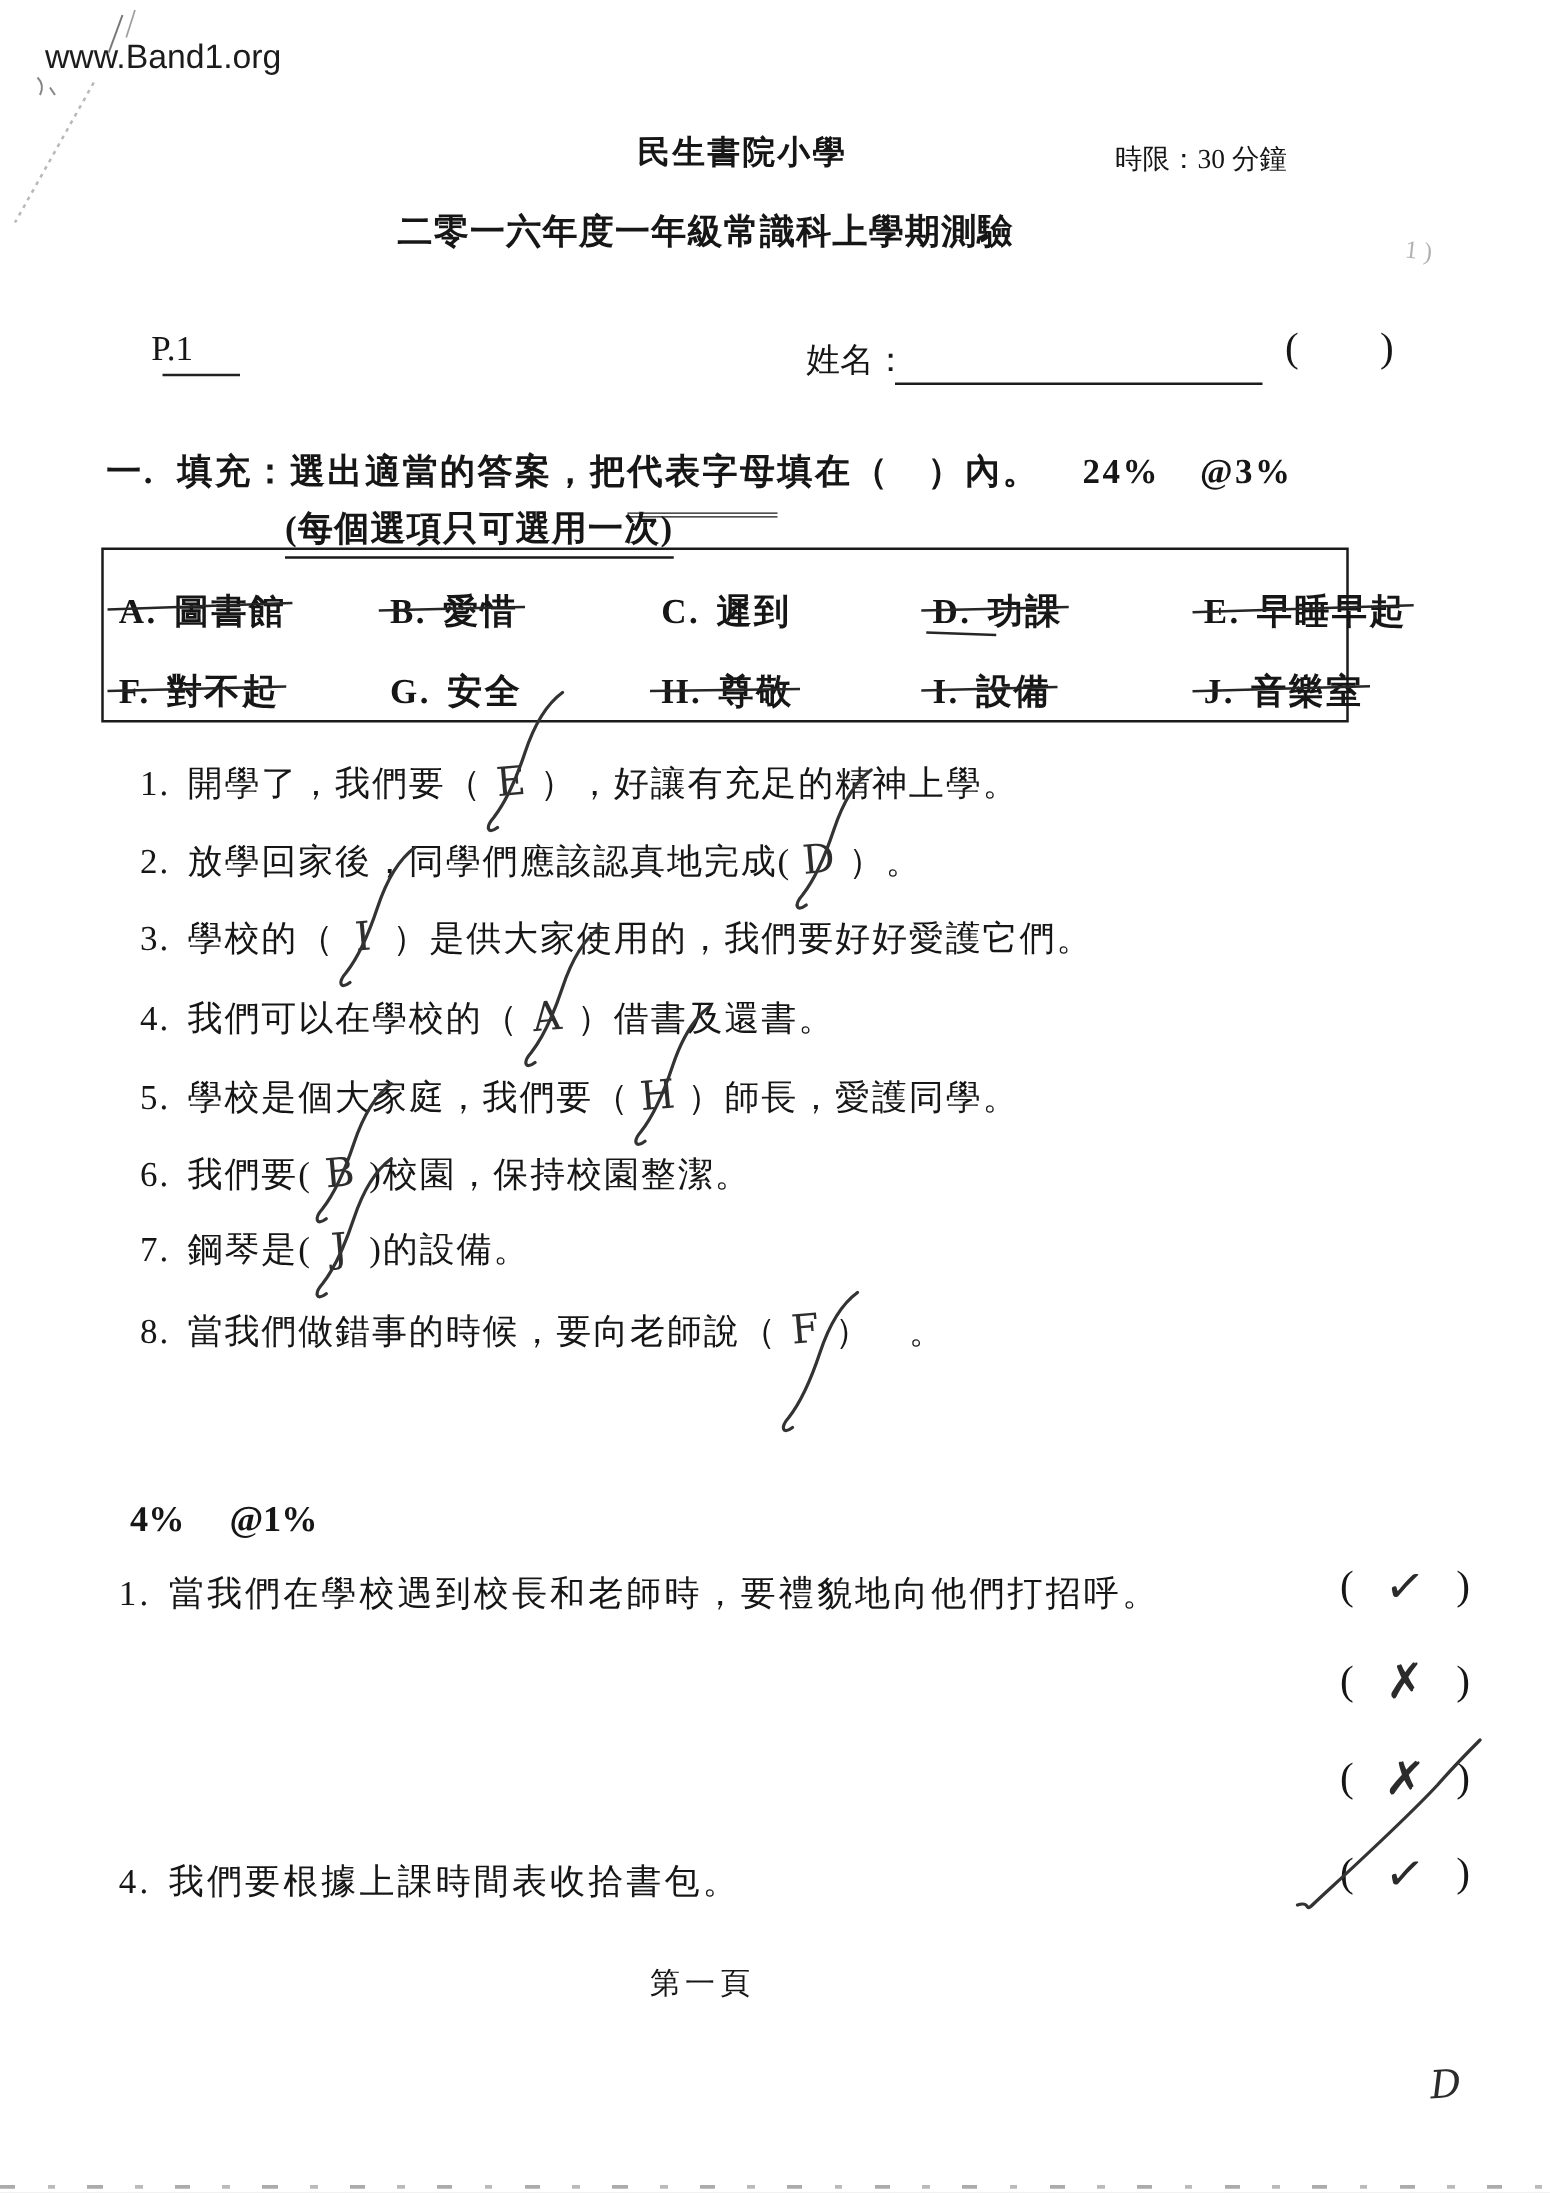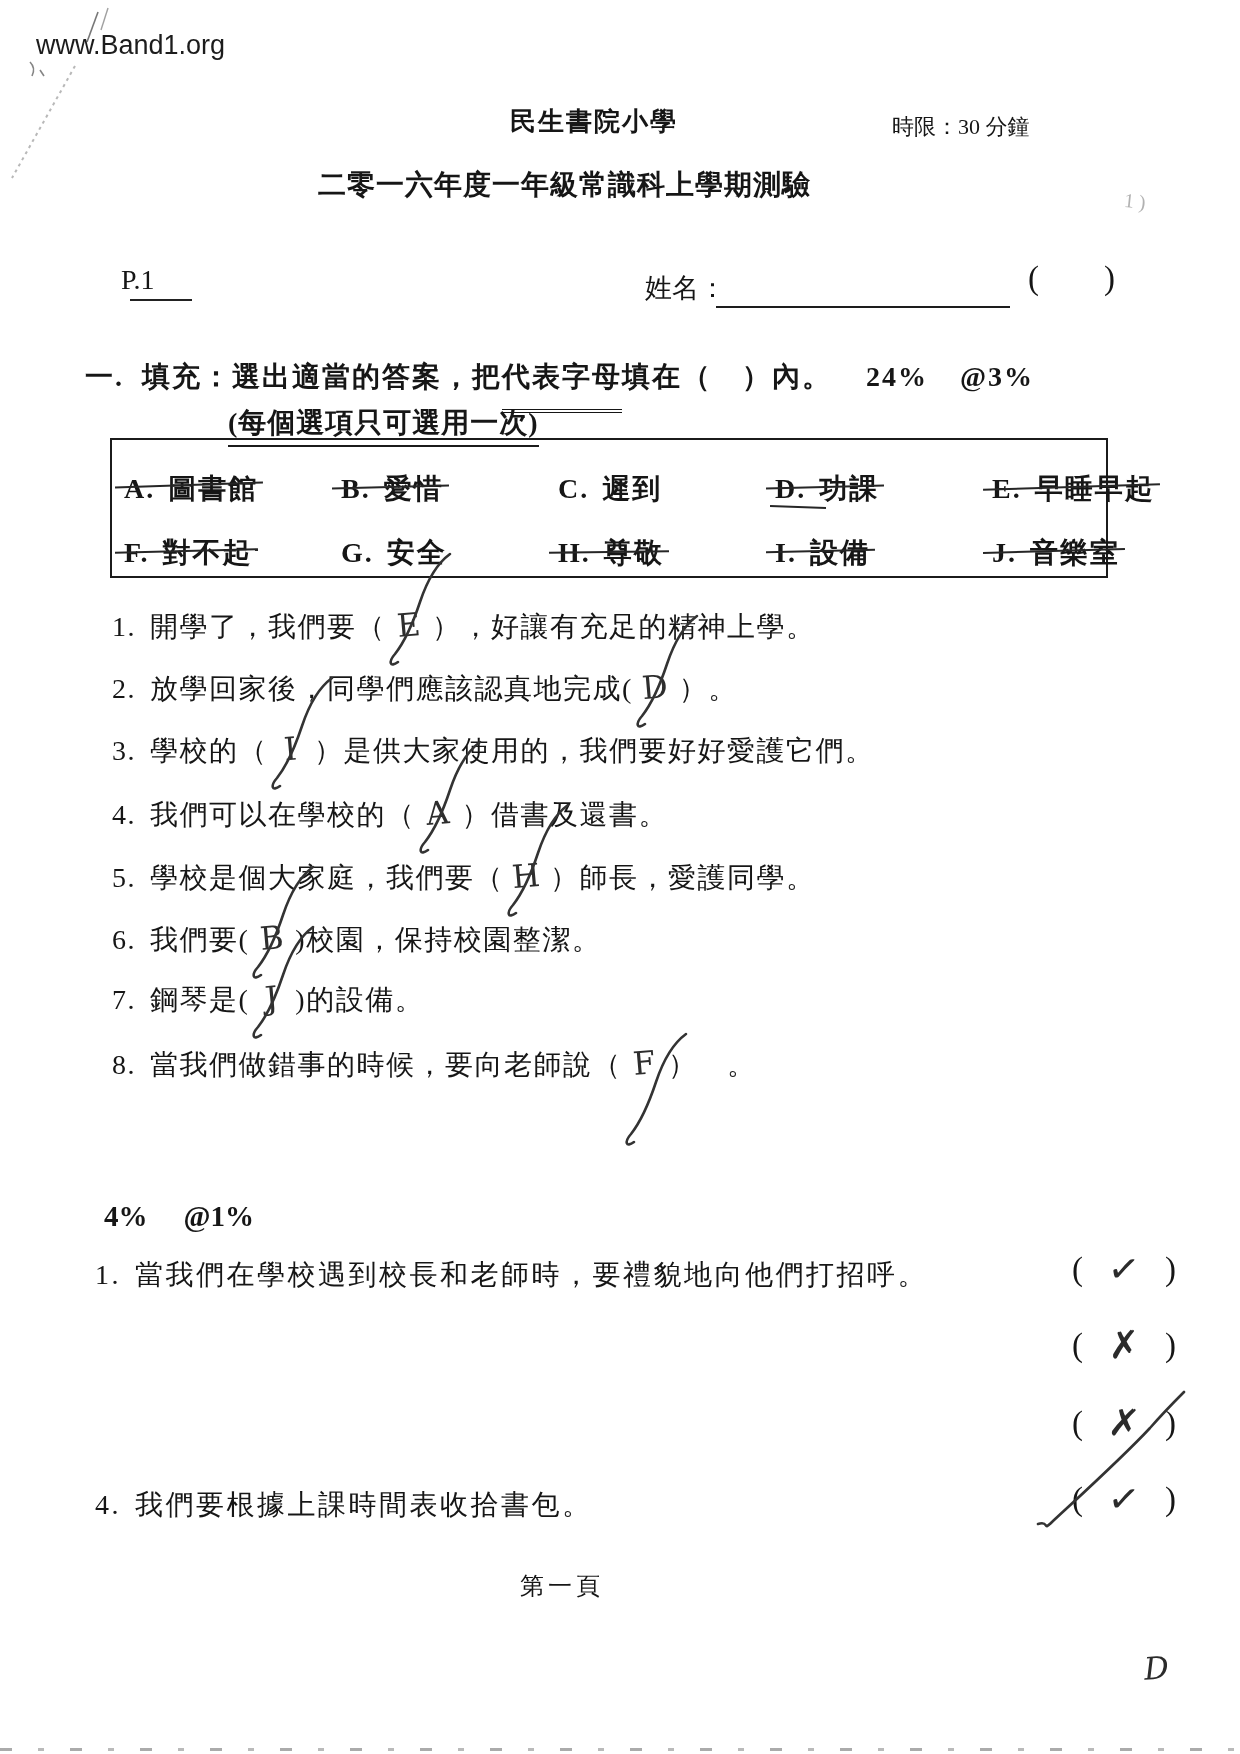--- a/index.html
+++ b/index.html
@@ -20,21 +20,21 @@
   .artifact-mark{left:1124px;top:190px;font-size:20px;color:#555;opacity:.45;transform:rotate(6deg);}
   
   .s1header{left:85px;top:358px;font-size:28px;font-weight:700;letter-spacing:2px;}
   .s1num{margin-right:18px;}
   .dblu{border-bottom:4px double #161616;padding-bottom:17px;}
   .score1{margin-left:34px;}
   .score2{margin-left:32px;}
   .s1note{left:228px;top:404px;font-size:28px;font-weight:700;letter-spacing:1px;
           border-bottom:2.4px solid #1b1b1b;padding-bottom:3px;text-align:center;}
   
-  .optbox{left:81px;top:438px;width:998px;height:140px;border:2.6px solid #1b1b1b;box-sizing:border-box;margin-left:29px;}
+  .optbox{left:81px;top:438px;width:998px;height:140px;border:2.6px solid #1b1b1b;box-sizing:border-box;}
   .opt{position:absolute;font-size:28px;font-weight:700;letter-spacing:2px;white-space:nowrap;}
   .opt .letter{margin-right:13px;}
   .strike{display:none;position:absolute;left:-9px;right:-5px;top:16px;height:0;
           border-top:2.6px solid #262626;transform:rotate(-1.4deg);}
   .strike.on{display:block;}
   .opt:nth-child(1) .strike{transform:rotate(-2deg);top:14px;}
   .opt:nth-child(5) .strike{transform:rotate(-1.8deg);}
   .opt:nth-child(8) .strike{transform:rotate(-0.8deg);top:17px;}
   .opt:nth-child(10) .strike{transform:rotate(-1.6deg);}
   .letter-ul{display:none;position:absolute;left:-5px;top:36px;width:56px;height:0;

